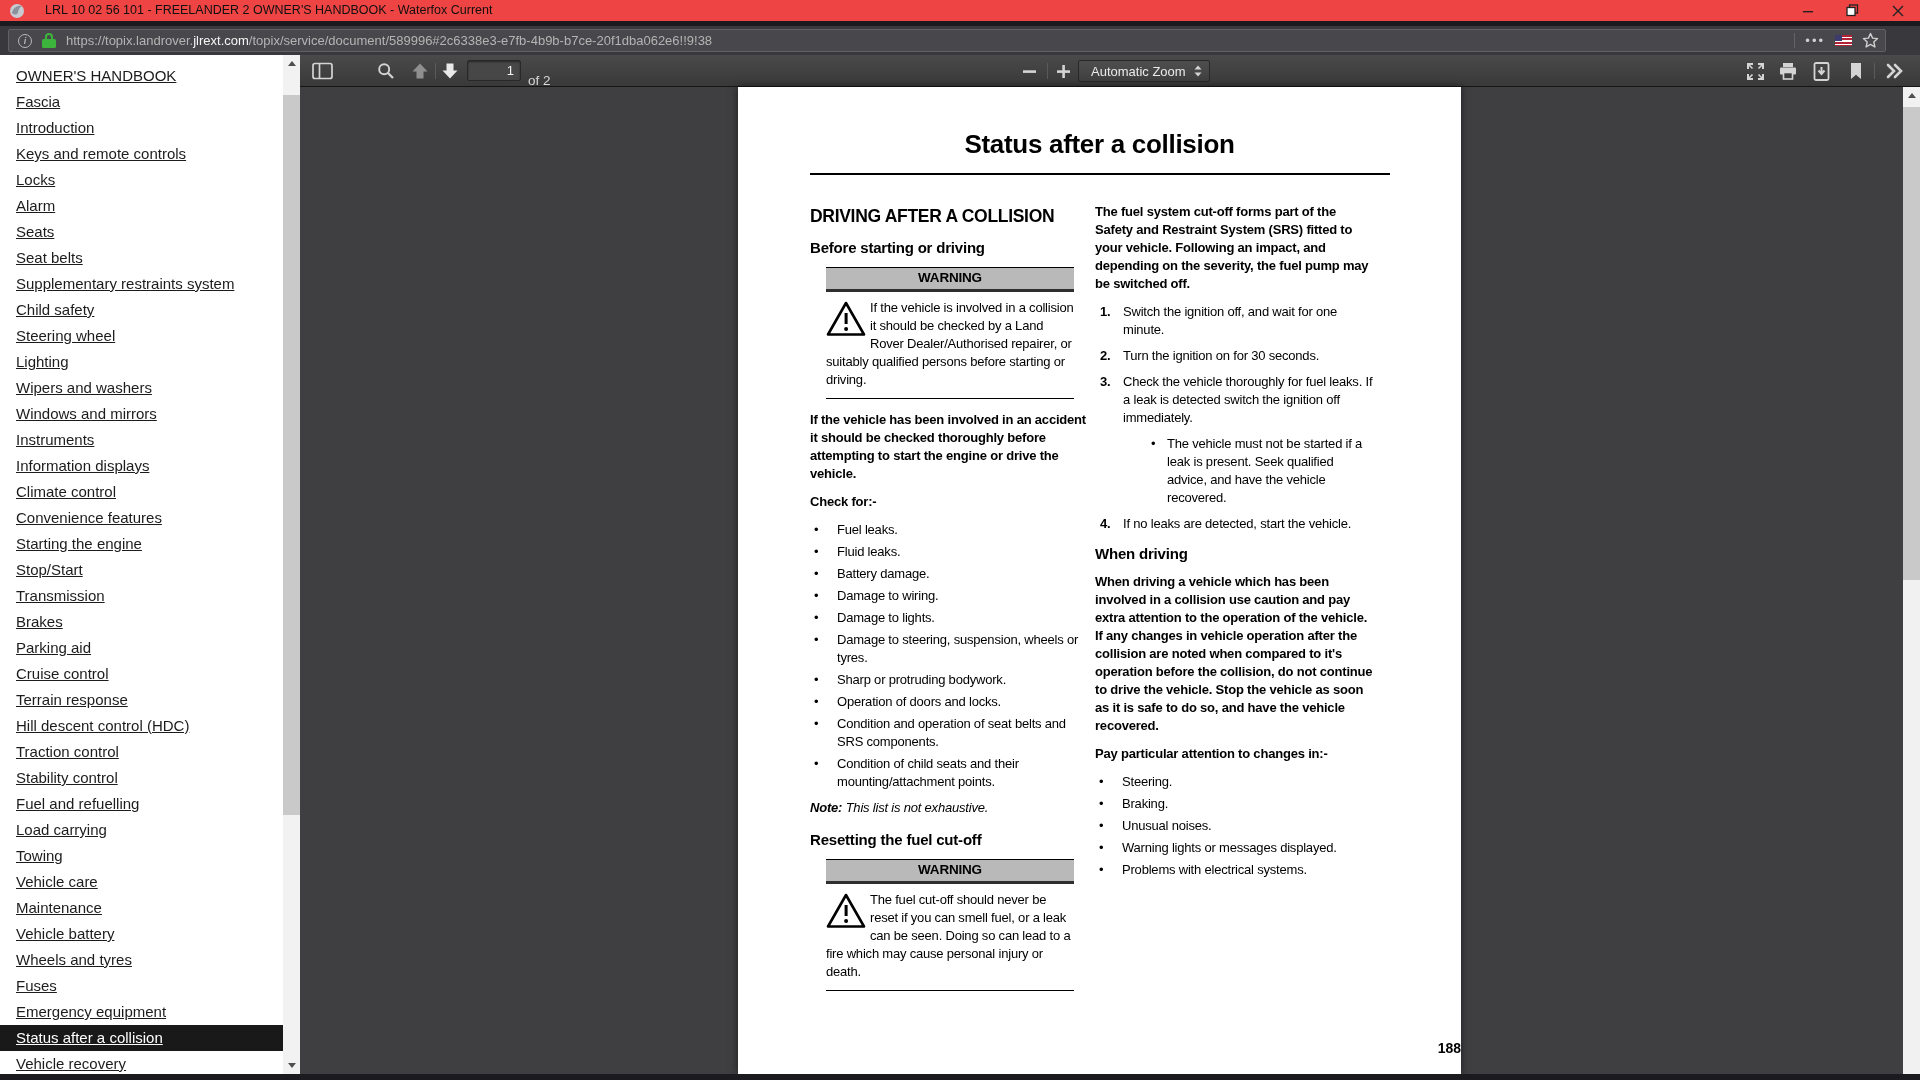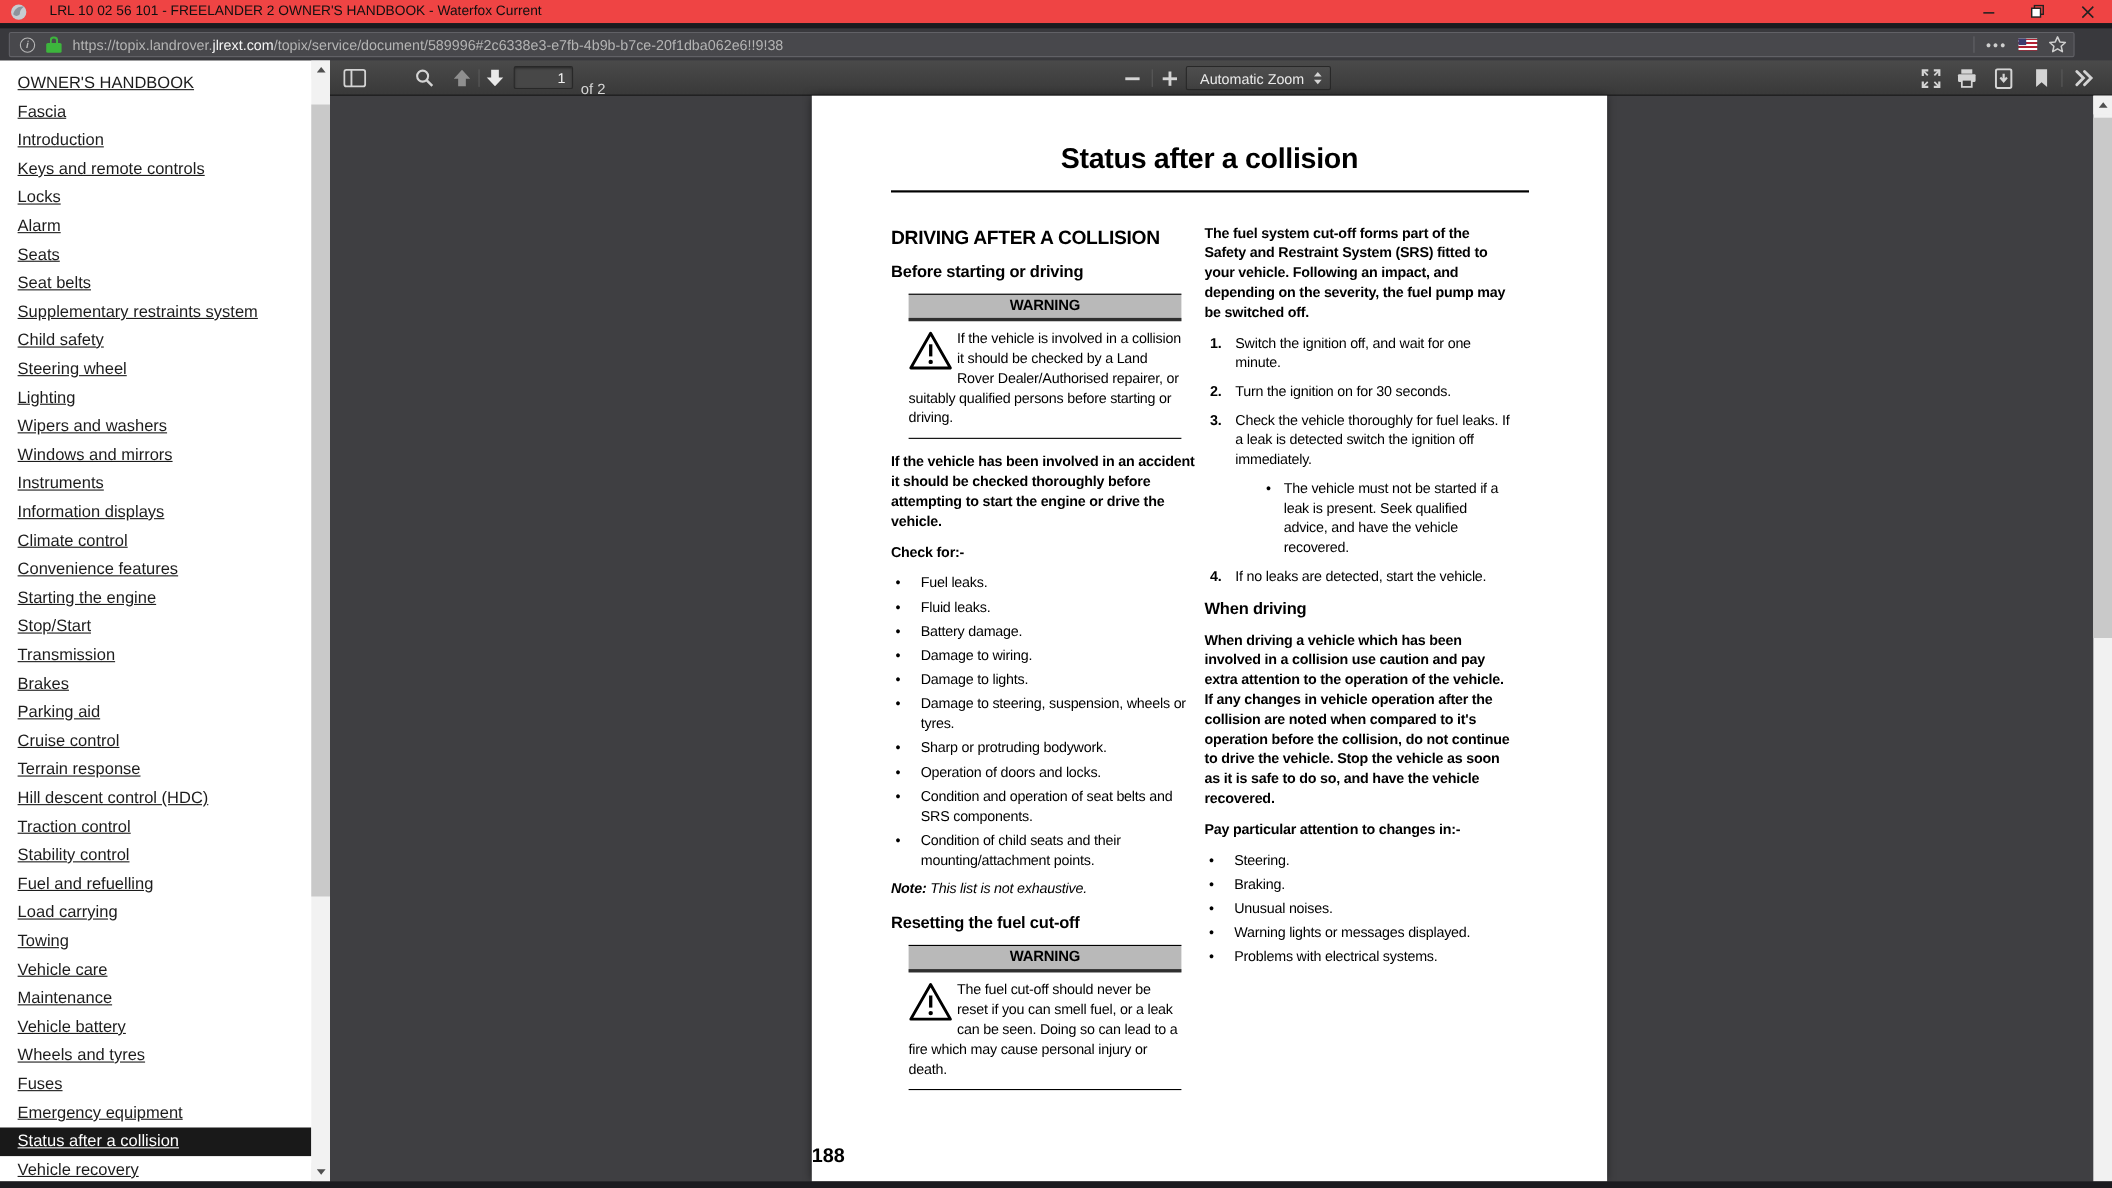--- a/index.html
+++ b/index.html
@@ -84,21 +84,21 @@
                font-weight:bold; font-size:13.5px; padding:1px 0 2px; border-bottom:3px solid #2f2f2f; }
   .warn-body { padding-top:7px; border-bottom:1px solid #000; padding-bottom:9px; overflow:hidden; }
   .warn-tri { float:left; width:44px; height:50px; padding-top:2px; }
   .bullet-row { display:grid; grid-template-columns:27px 1fr; margin-bottom:4px; }
   .bullet-row .mark { padding-left:4px; }
   .step { display:grid; grid-template-columns:28px 1fr; margin-bottom:8px; }
   .step .num { font-weight:bold; padding-left:5px; }
   .substep { display:grid; grid-template-columns:16px 1fr; margin:2px 0 8px 56px; }
   .note-line { margin:8px 0 14px; font-style:italic; }
   .note-line .note-lbl { font-weight:bold; }
-  #page-num { position:absolute; left:0; top:953px; width:100%; text-align:left; font-size:18px; font-weight:bold; }
+  #page-num { position:absolute; left:0; top:953px; width:100%; text-align:right; font-size:14px; font-weight:bold; }
 
   #bottom-strip { position:absolute; left:0; top:1074px; width:1920px; height:6px; background:#1b1b1f; }
 
   svg { display:block; }
 </style>
 </head>
 <body>
 
 <div id="titlebar">
   <span class="app-icon">

